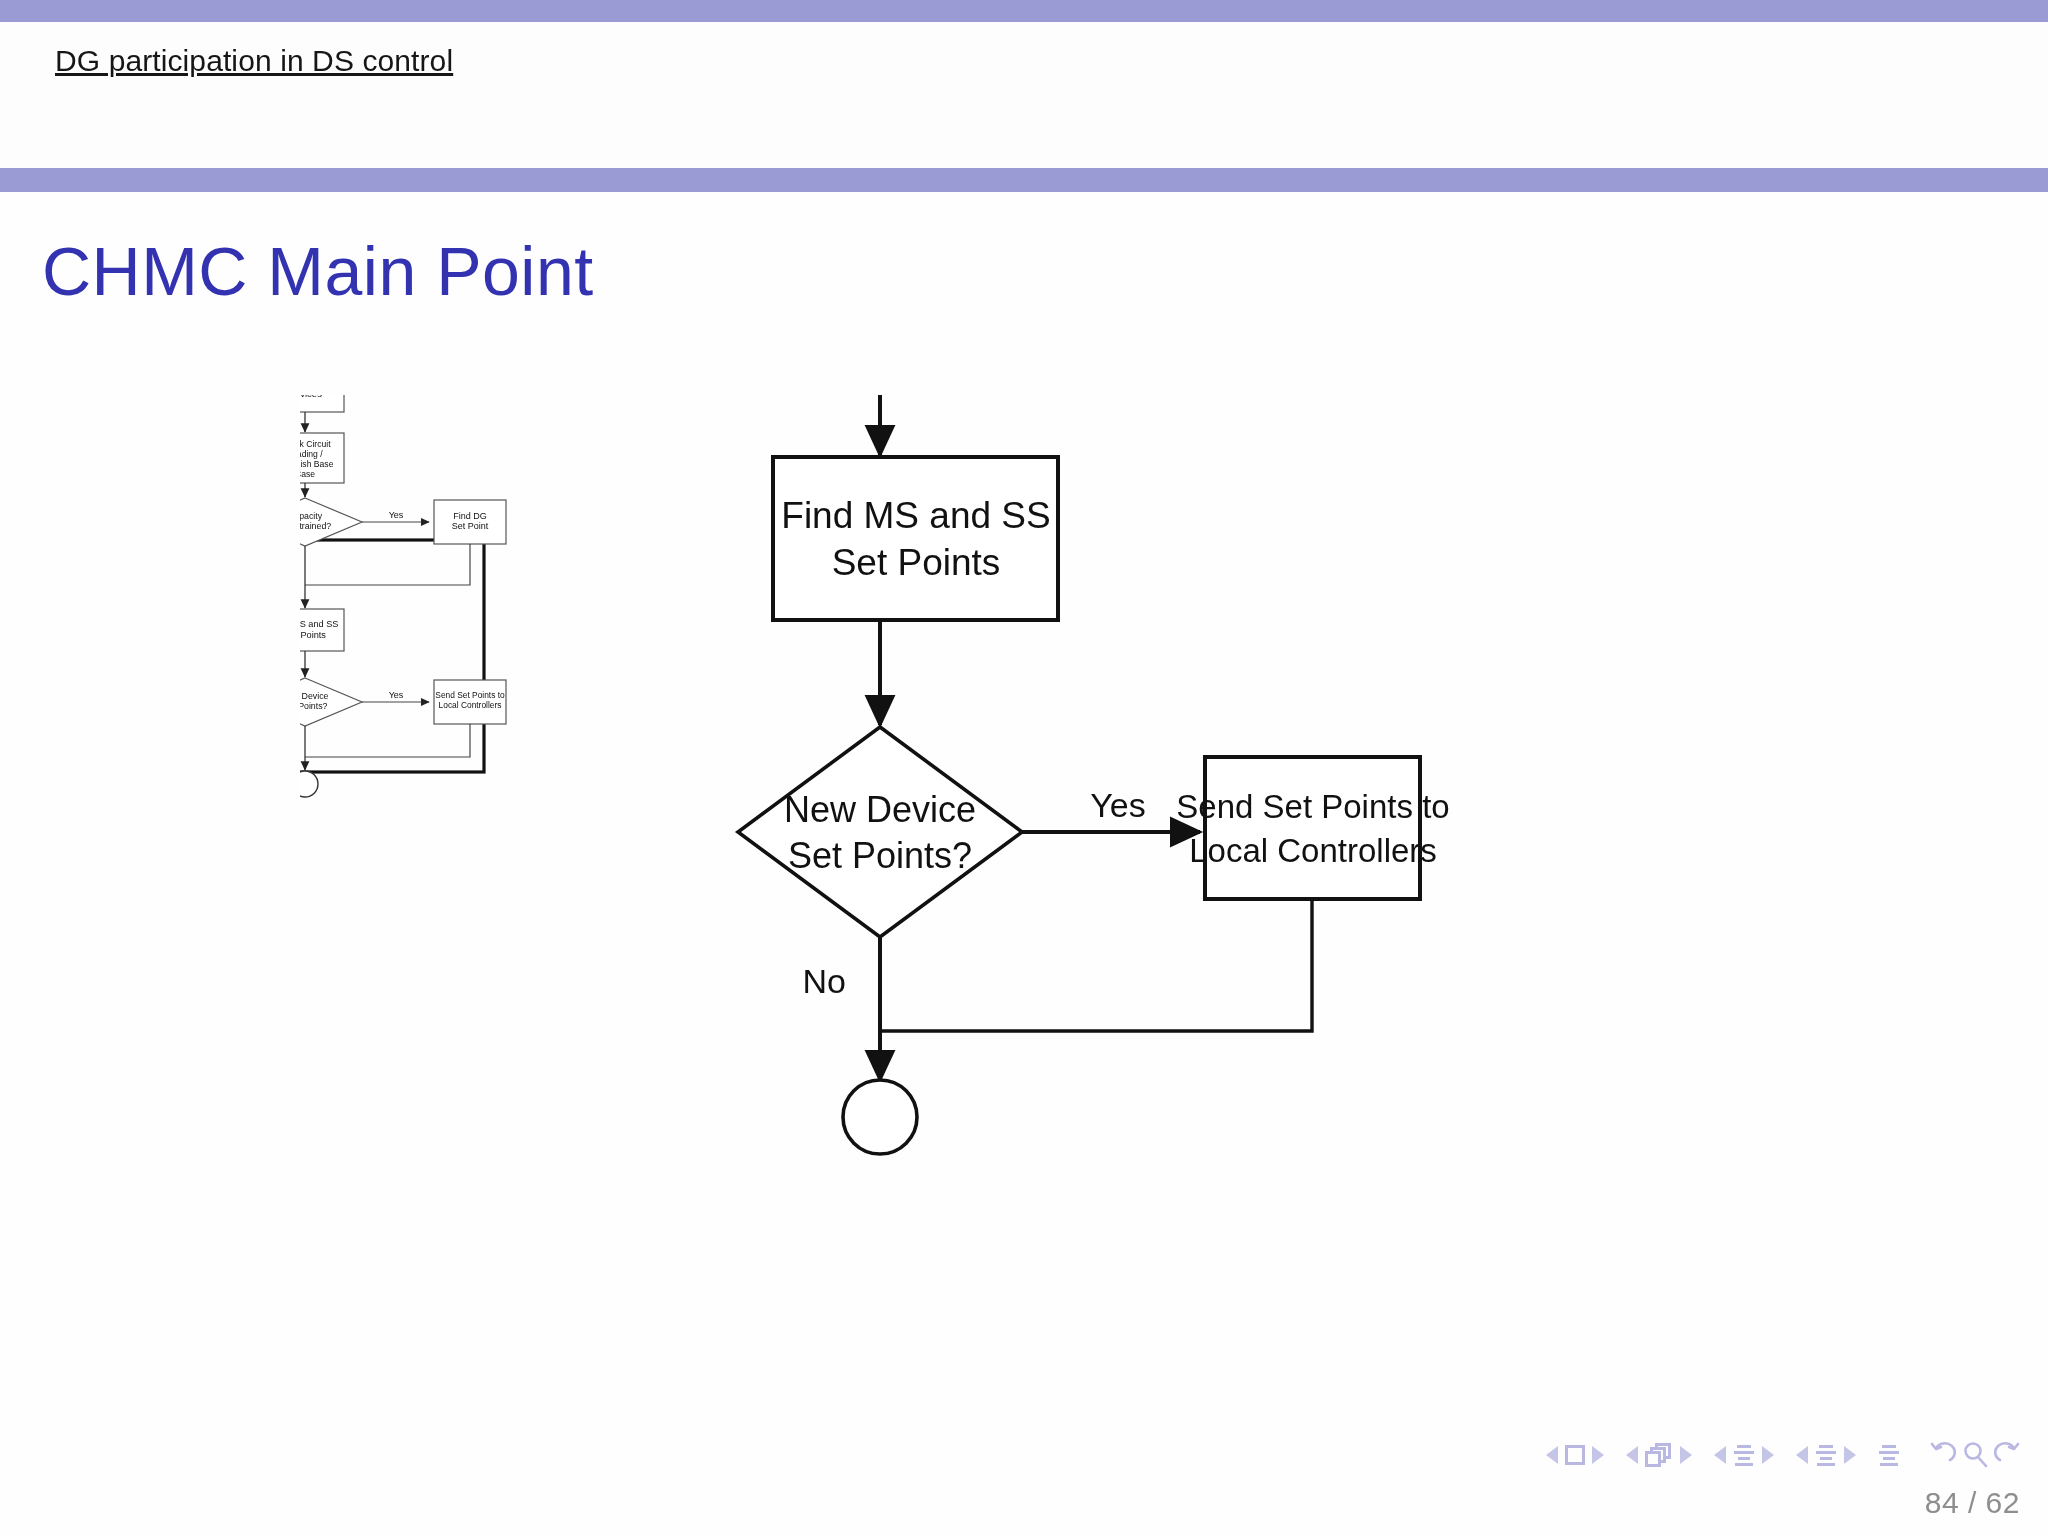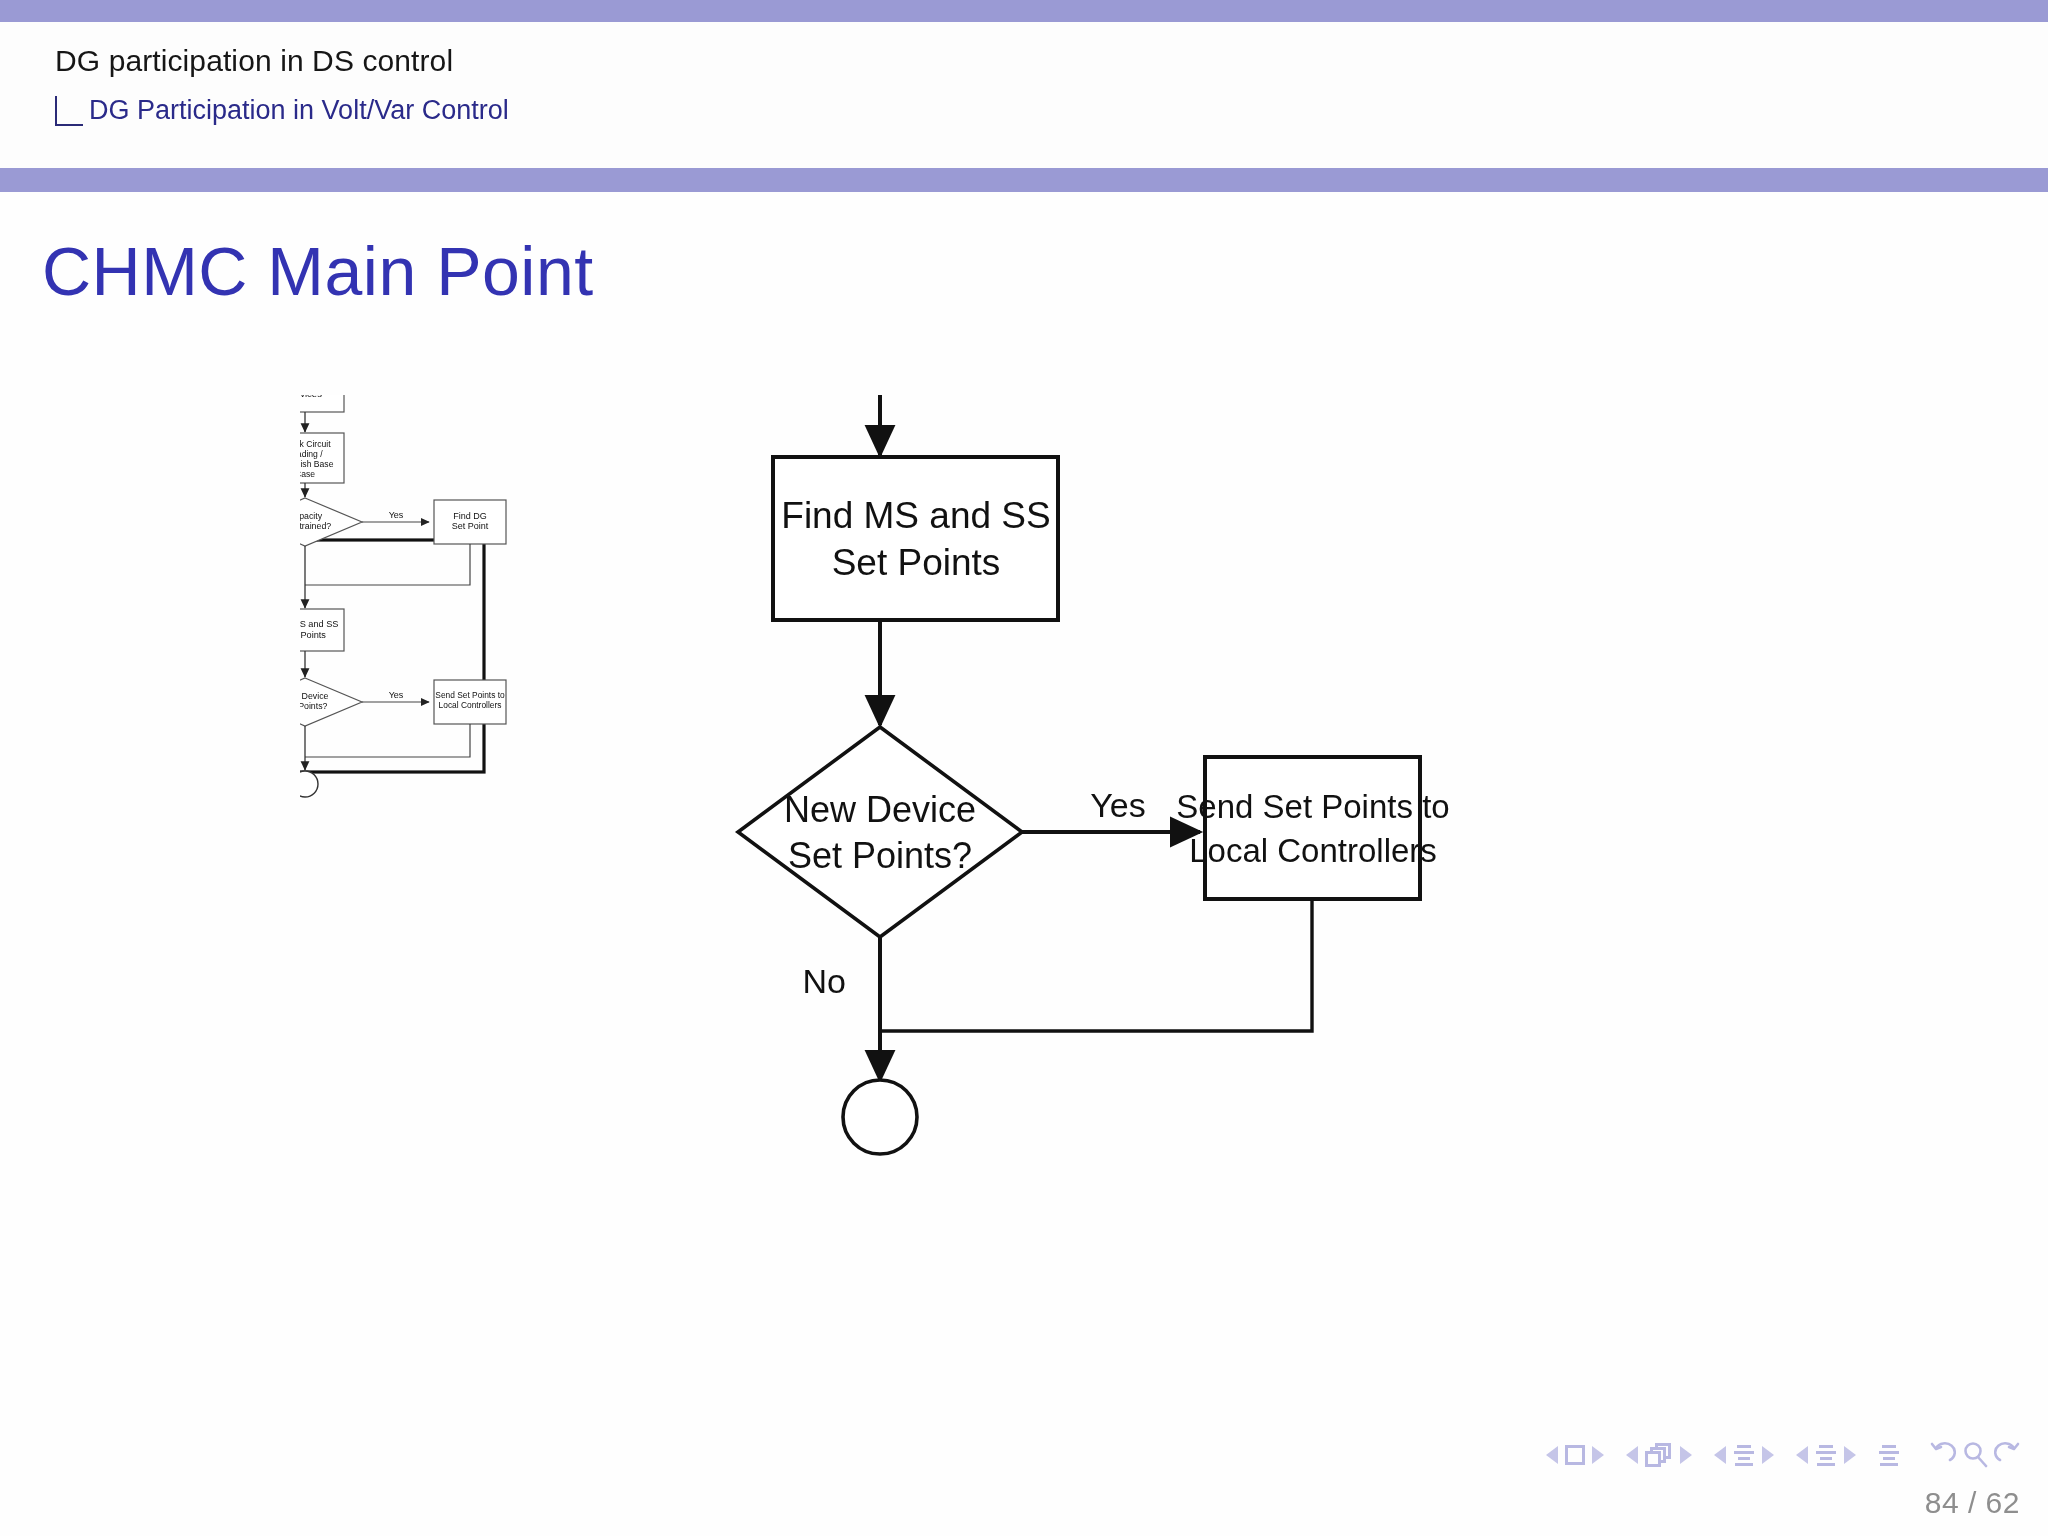--- a/index.html
+++ b/index.html
@@ -36,20 +36,21 @@
     width: 2048px; height: 146px;
     background: #fdfdfd;
   }
   .head-section {
     position: absolute;
     left: 55px; top: 22px;
     font-size: 30px;
     color: #161616;
     letter-spacing: 0.1px;
     white-space: nowrap;
+    text-decoration: underline;
   }
   .head-subsection-wrap {
     position: absolute;
     left: 55px; top: 68px;
     display: flex;
     align-items: flex-end;
     height: 36px;
   }
   .tree-elbow {
     width: 32px;
@@ -162,24 +163,20 @@
     color: #8e8e8e;
     letter-spacing: 0.5px;
   }
 </style>
 </head>
 <body>
 
 <div class="headbar-top"></div>
 <div class="head-area">
   <div class="head-section">DG participation in DS control</div>
-  <div class="head-subsection-wrap">
-    <div class="tree-elbow"></div>
-    <div class="head-subsection">DG Participation in Volt/Var Control</div>
-  </div>
 </div>
 <div class="headbar-bottom"></div>
 
 <div class="slide-title">CHMC Main Point</div>
 
 <div class="figure">
 <svg width="1320" height="790" viewBox="0 0 1320 790" xmlns="http://www.w3.org/2000/svg">
   <defs>
     <marker id="ah" markerWidth="9" markerHeight="9" refX="7.6" refY="4.5" orient="auto" markerUnits="strokeWidth">
       <path d="M0,0.6 L8.4,4.5 L0,8.4 z" fill="#111"></path>

